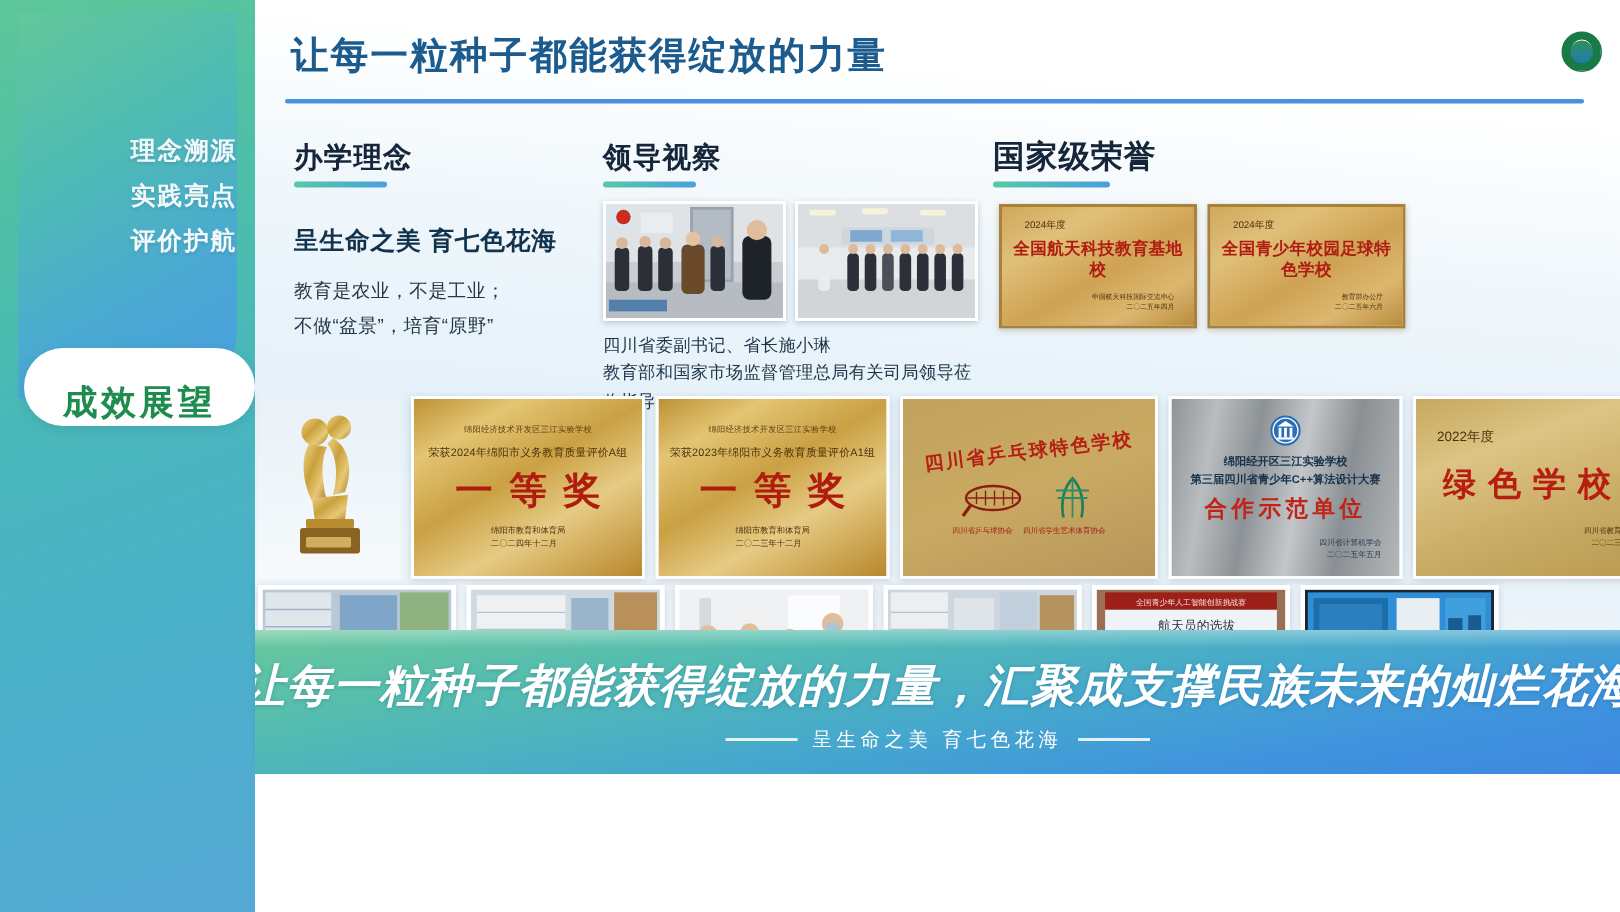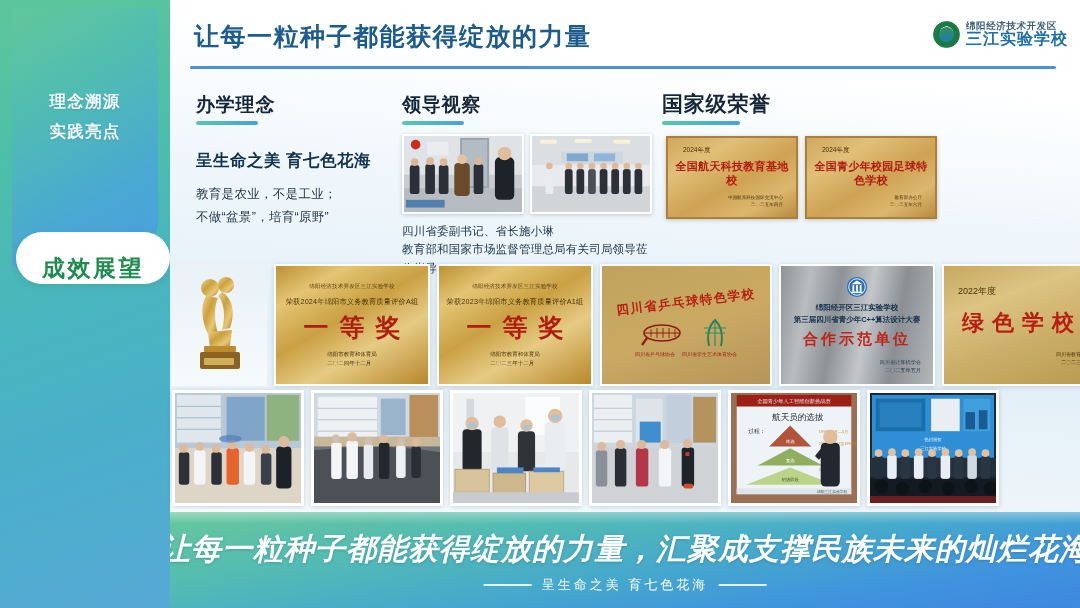--- a/index.html
+++ b/index.html
@@ -28,21 +28,21 @@
     background: linear-gradient(150deg, #62c79a 0%, #4fbcb3 35%, #4aa9d2 70%, #4a9ee0 100%);
   }
   .nav-list {
     position: absolute; left: 0; top: 84px;
     width: 146px;
   }
   .nav-item {
     font-size: 16.5px;
     font-weight: 700;
     color: #f3f9fb;
-    text-align: center;
+    text-align: right;
     letter-spacing: 1.2px;
     margin-bottom: 12px;
     line-height: 1.1;
     text-shadow: 0 1px 2px rgba(30,90,110,.22);
   }
   .nav-active-pill {
     position: absolute;
     left: 16px; top: 232px;
     width: 154px; height: 52px;
     background: #ffffff;
@@ -53,21 +53,21 @@
   .nav-active-pill span {
     font-size: 23px;
     font-weight: 800;
     color: #1e8c4e;
     letter-spacing: 2.5px;
   }
 
   
   .main {
     position: absolute; left: 170px; top: 0;
-    width: 910px; height: 608px;
+    width: 910px; height: 516px;
     background:
       linear-gradient(185deg, #ffffff 0%, #ffffff 14%, #eef6fb 36%, #e4f0f8 58%, #eef5fa 76%, #ffffff 90%);
   }
 
   
   .slide-title {
     position: absolute; left: 24px; top: 20px;
     font-size: 25px; font-weight: 800;
     color: #1b5b8e;
     letter-spacing: 1.5px;
@@ -271,38 +271,35 @@
 </head>
 <body>
 
 <div id="slide">
 
   <div class="sidebar">
     <div class="sidebar-inner">
       <div class="nav-list">
         <div class="nav-item">理念溯源</div>
         <div class="nav-item">实践亮点</div>
+        <div class="nav-item">评价护航</div>
       </div>
     </div>
     <div class="nav-active-pill">
       <span>成效展望</span>
     </div>
   </div>
 
   <div class="main">
 
     <div class="slide-title">让每一粒种子都能获得绽放的力量</div>
     <div class="title-rule"></div>
 
     <div class="logo">
       <div class="logo-mark"></div>
-      <div class="logo-text">
-        <div class="logo-sub">绵阳经济技术开发区</div>
-        <div class="logo-main">三江实验学校</div>
-      </div>
     </div>
 
     <div class="col-head" id="head-1">
       <div class="ch-text">办学理念</div>
       <div class="ch-rule"></div>
     </div>
     <div class="col-head" id="head-2">
       <div class="ch-text">领导视察</div>
       <div class="ch-rule"></div>
     </div>

